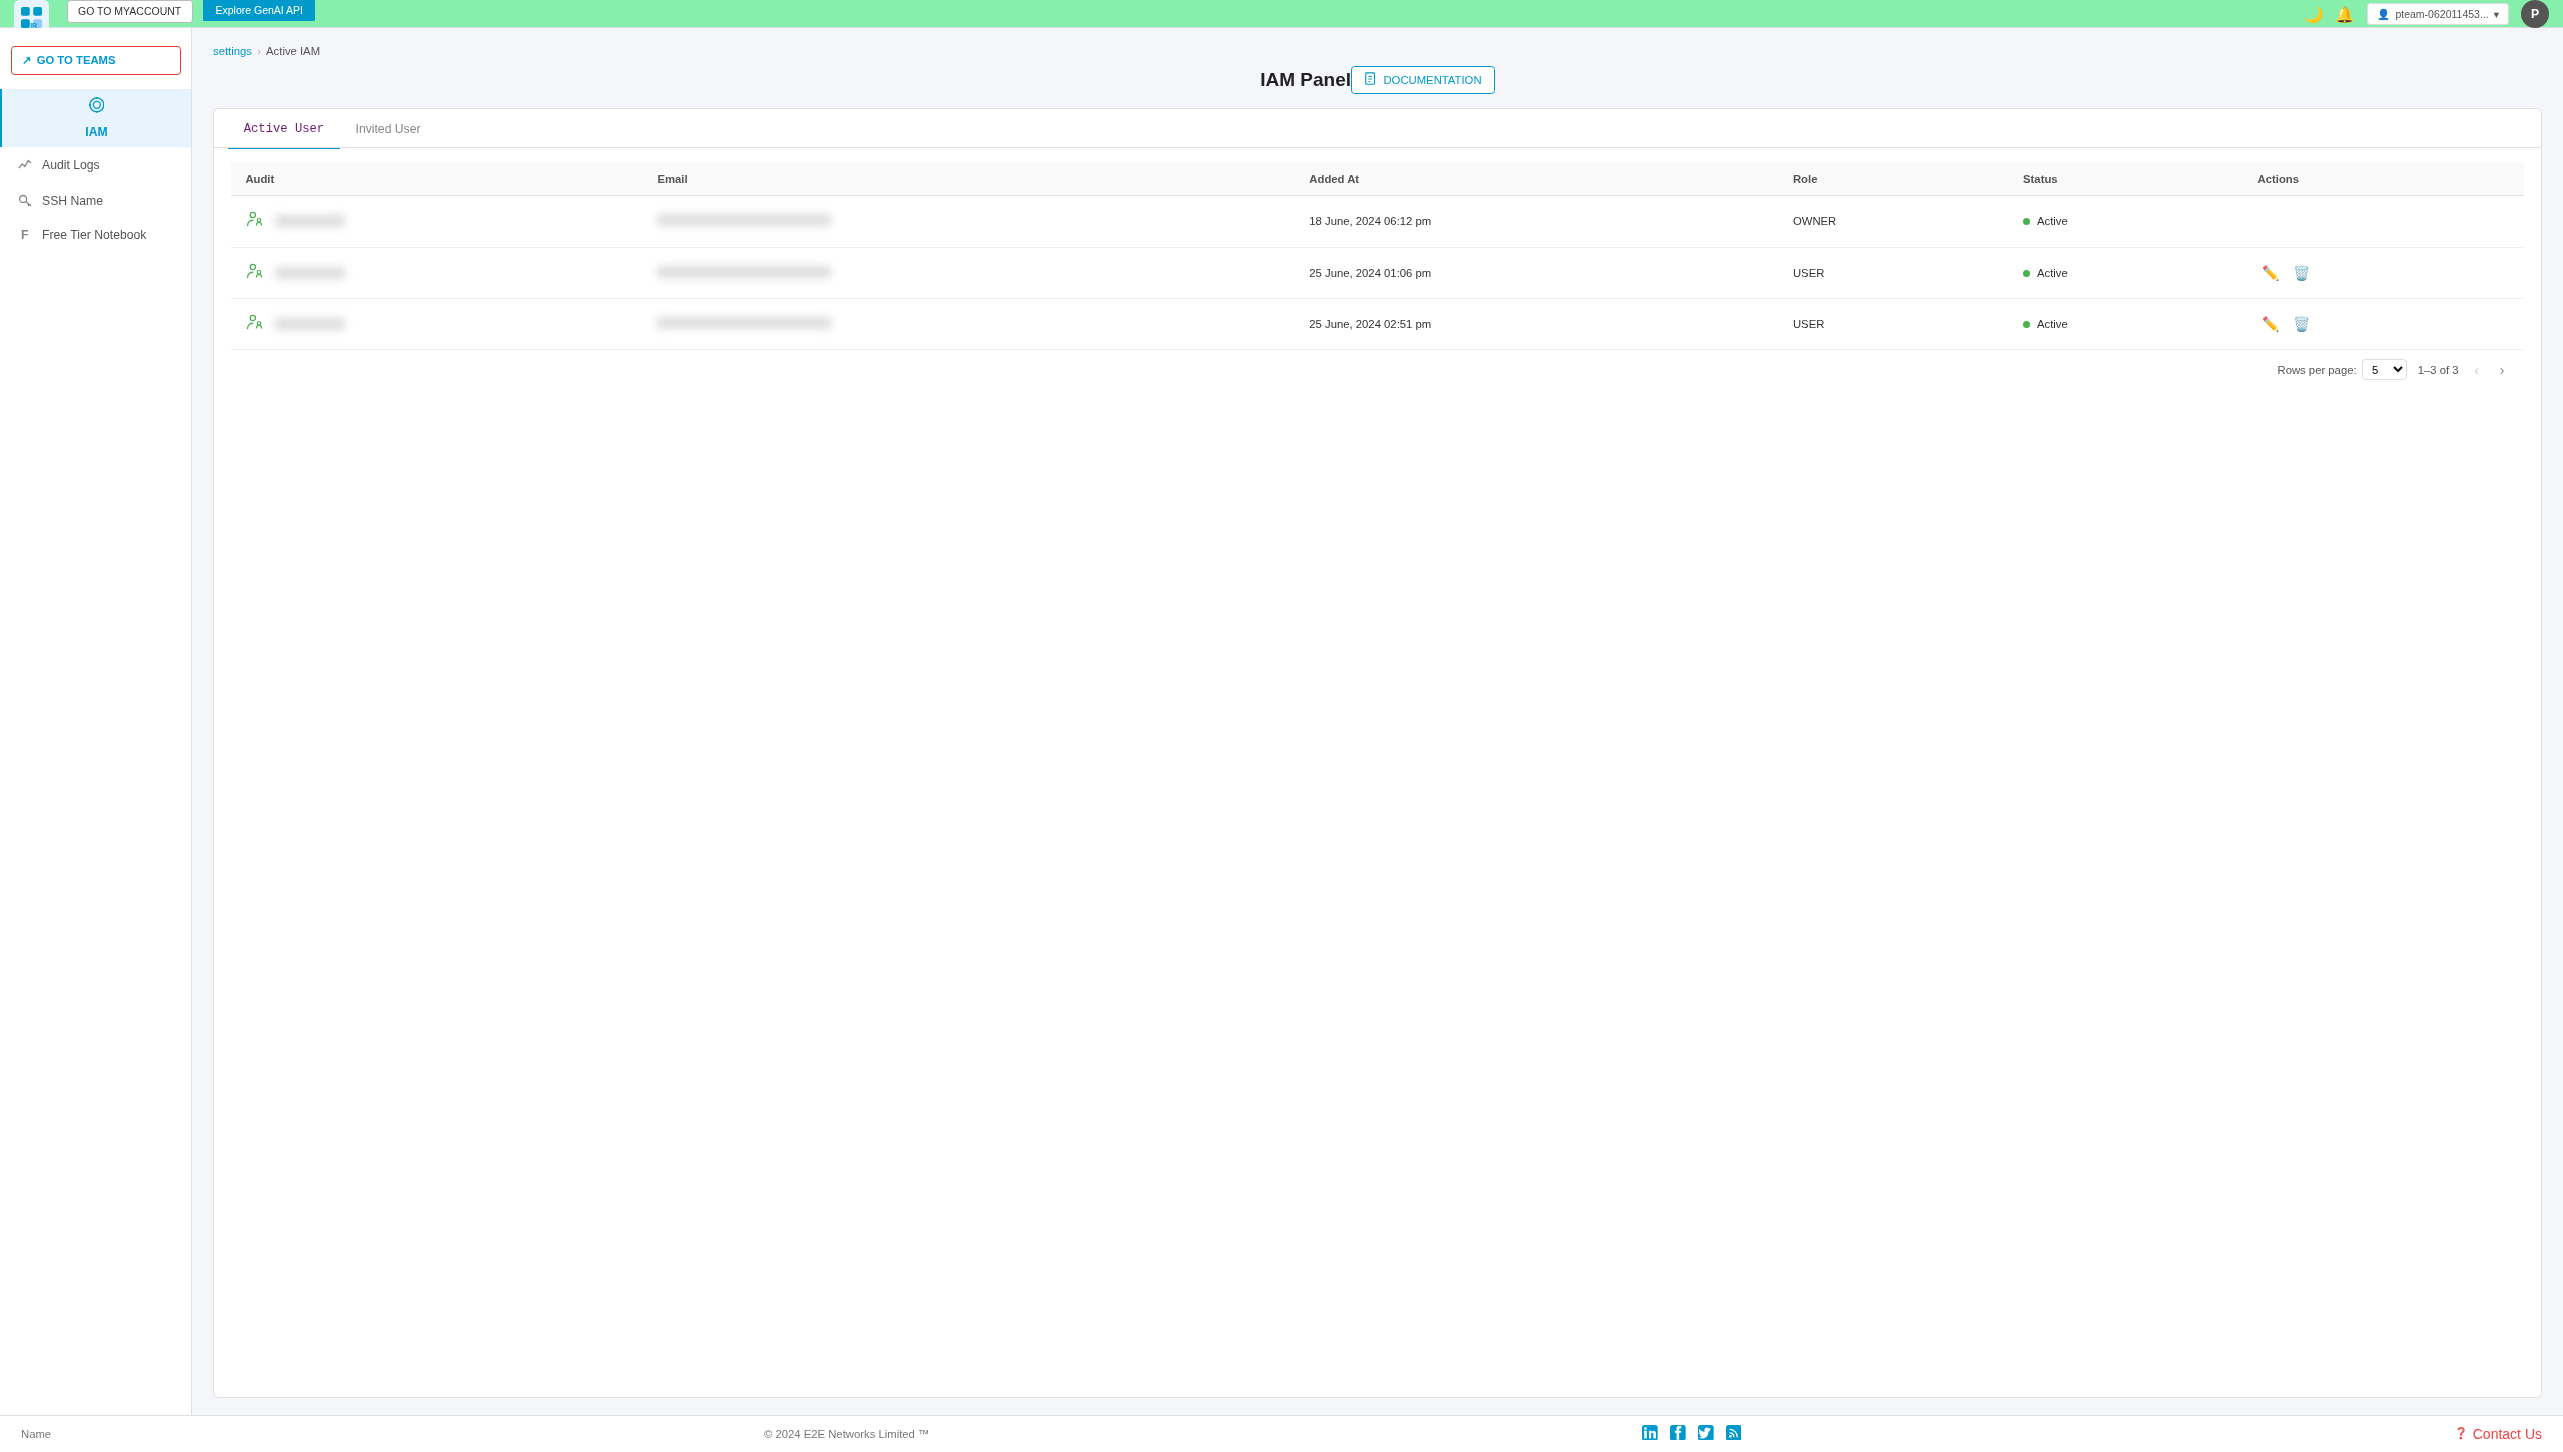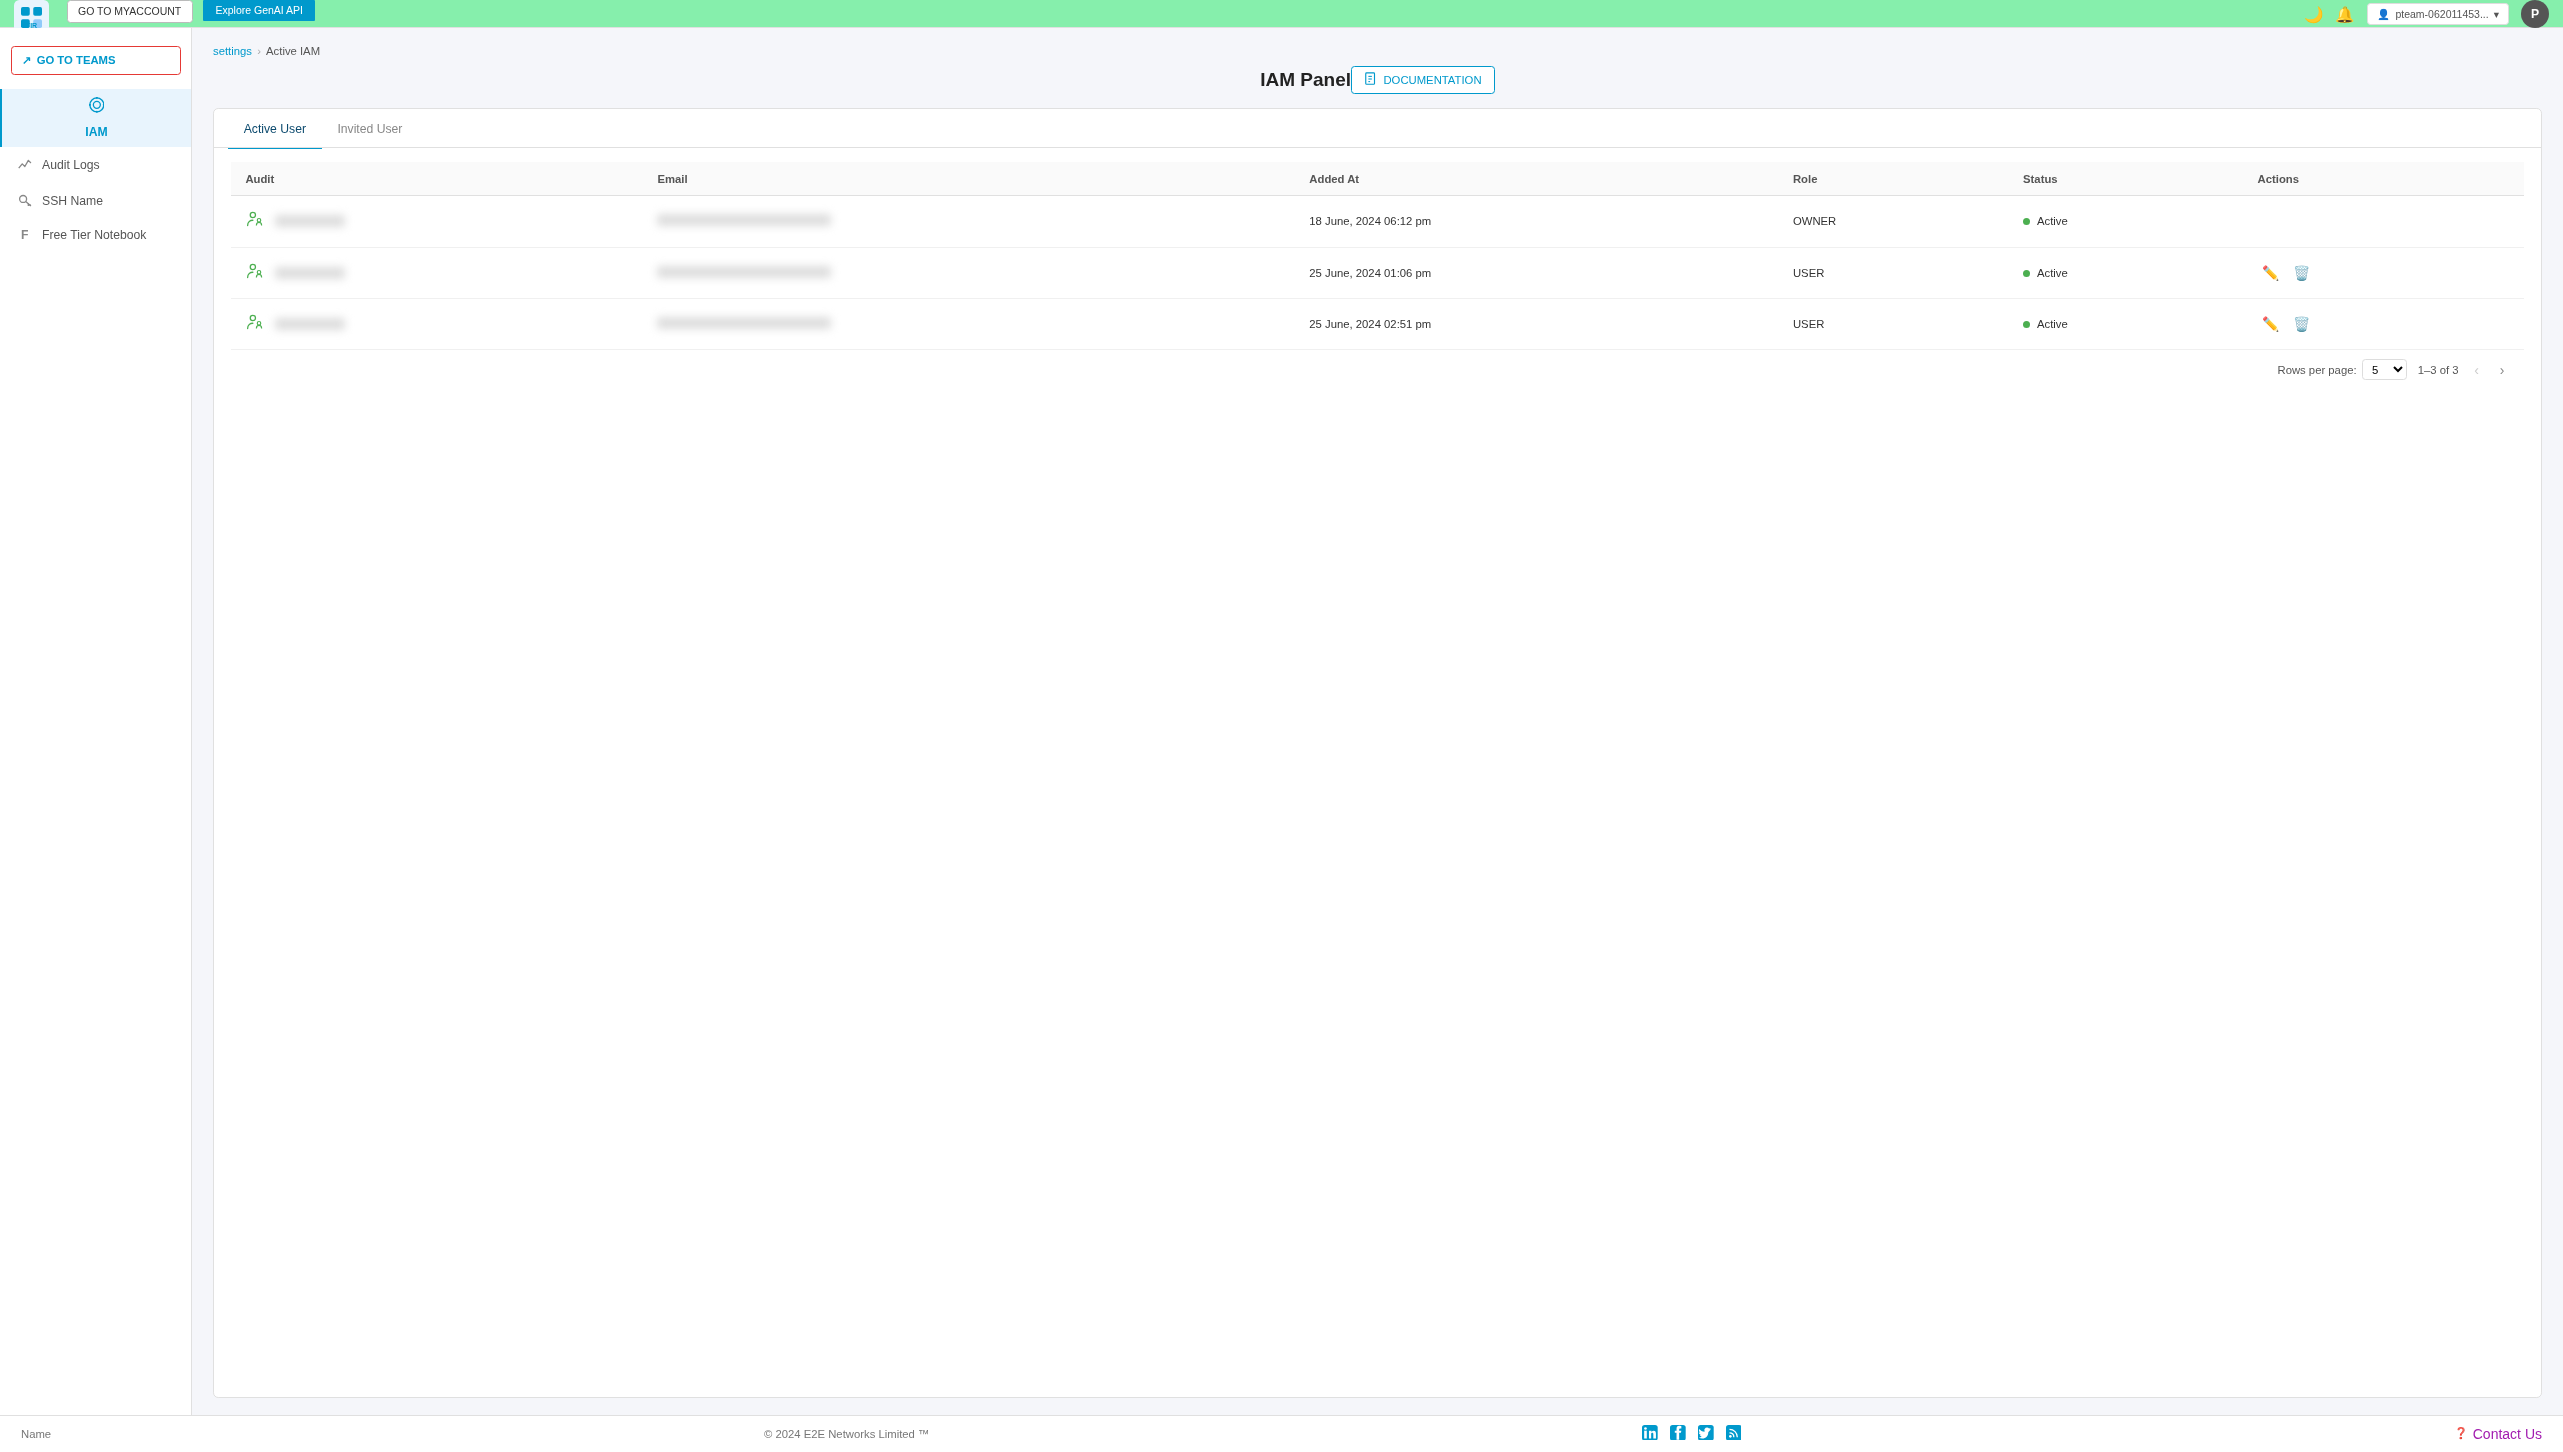--- a/index.html
+++ b/index.html
@@ -212,22 +212,23 @@
     .panel-tab {
       padding: 12.2px 15.7px;
       cursor: pointer;
       font-size: 12.2px;
       font-weight: 500;
       color: #888;
       border-bottom: 1.7px solid transparent;
       margin-bottom: -1.7px;
     }
     .panel-tab.active {
-      color: #0c4a6e;
+      color: #701a75;
       border-bottom: 1.7px solid #0099cc;
+      font-family: Liberation Mono, monospace;
     }
     .panel-body {
       padding: 14px 17.4px;
     }
     .panel-actions {
       display: flex;
       justify-content: flex-end;
       gap: 8.7px;
       margin-bottom: 14px;
     }
@@ -365,21 +366,21 @@
       font-size: 11.3px;
       color: #777;
       flex-shrink: 0;
     }
     .footer-social {
       display: flex;
       gap: 12.2px;
       align-items: center;
     }
     .footer-social a, .footer-contact a {
-      color: #a21caf;
+      color: #ef4444;
       text-decoration: none;
       font-size: 14px;
     }
     .footer-contact {
       display: flex;
       align-items: center;
       gap: 4.4px;
       font-size: 11.3px;
       color: #0099cc;
     }

